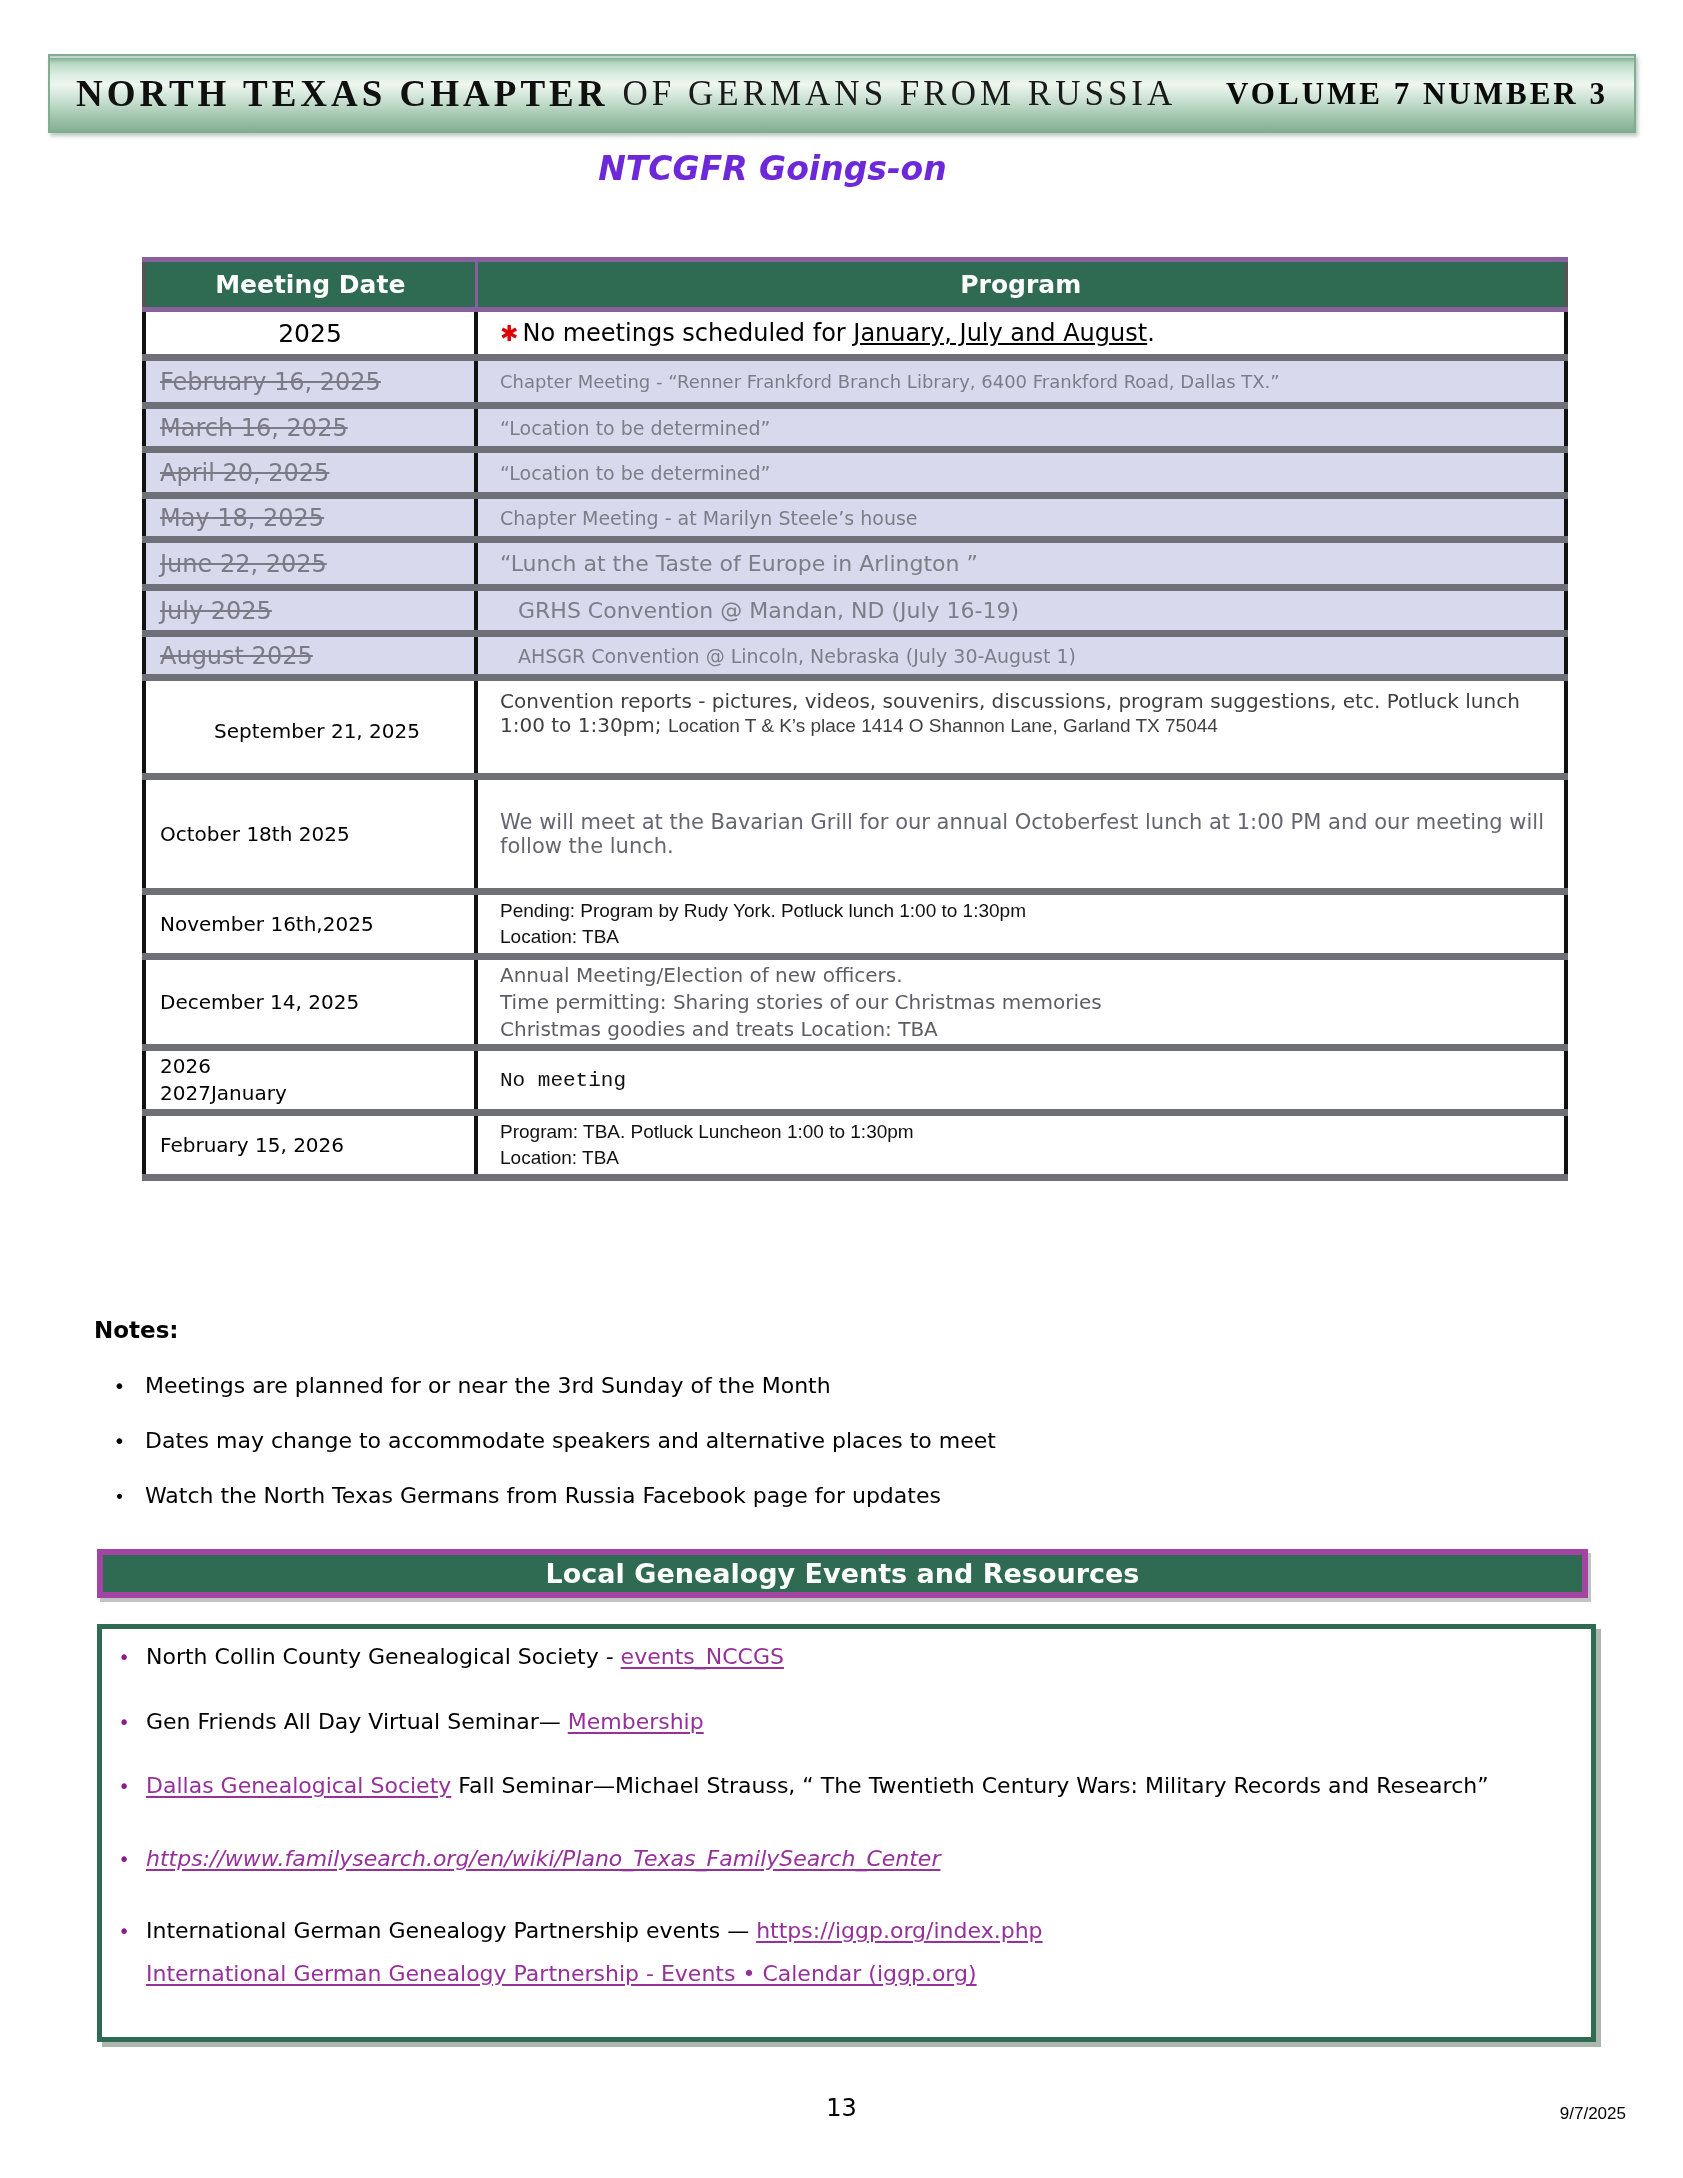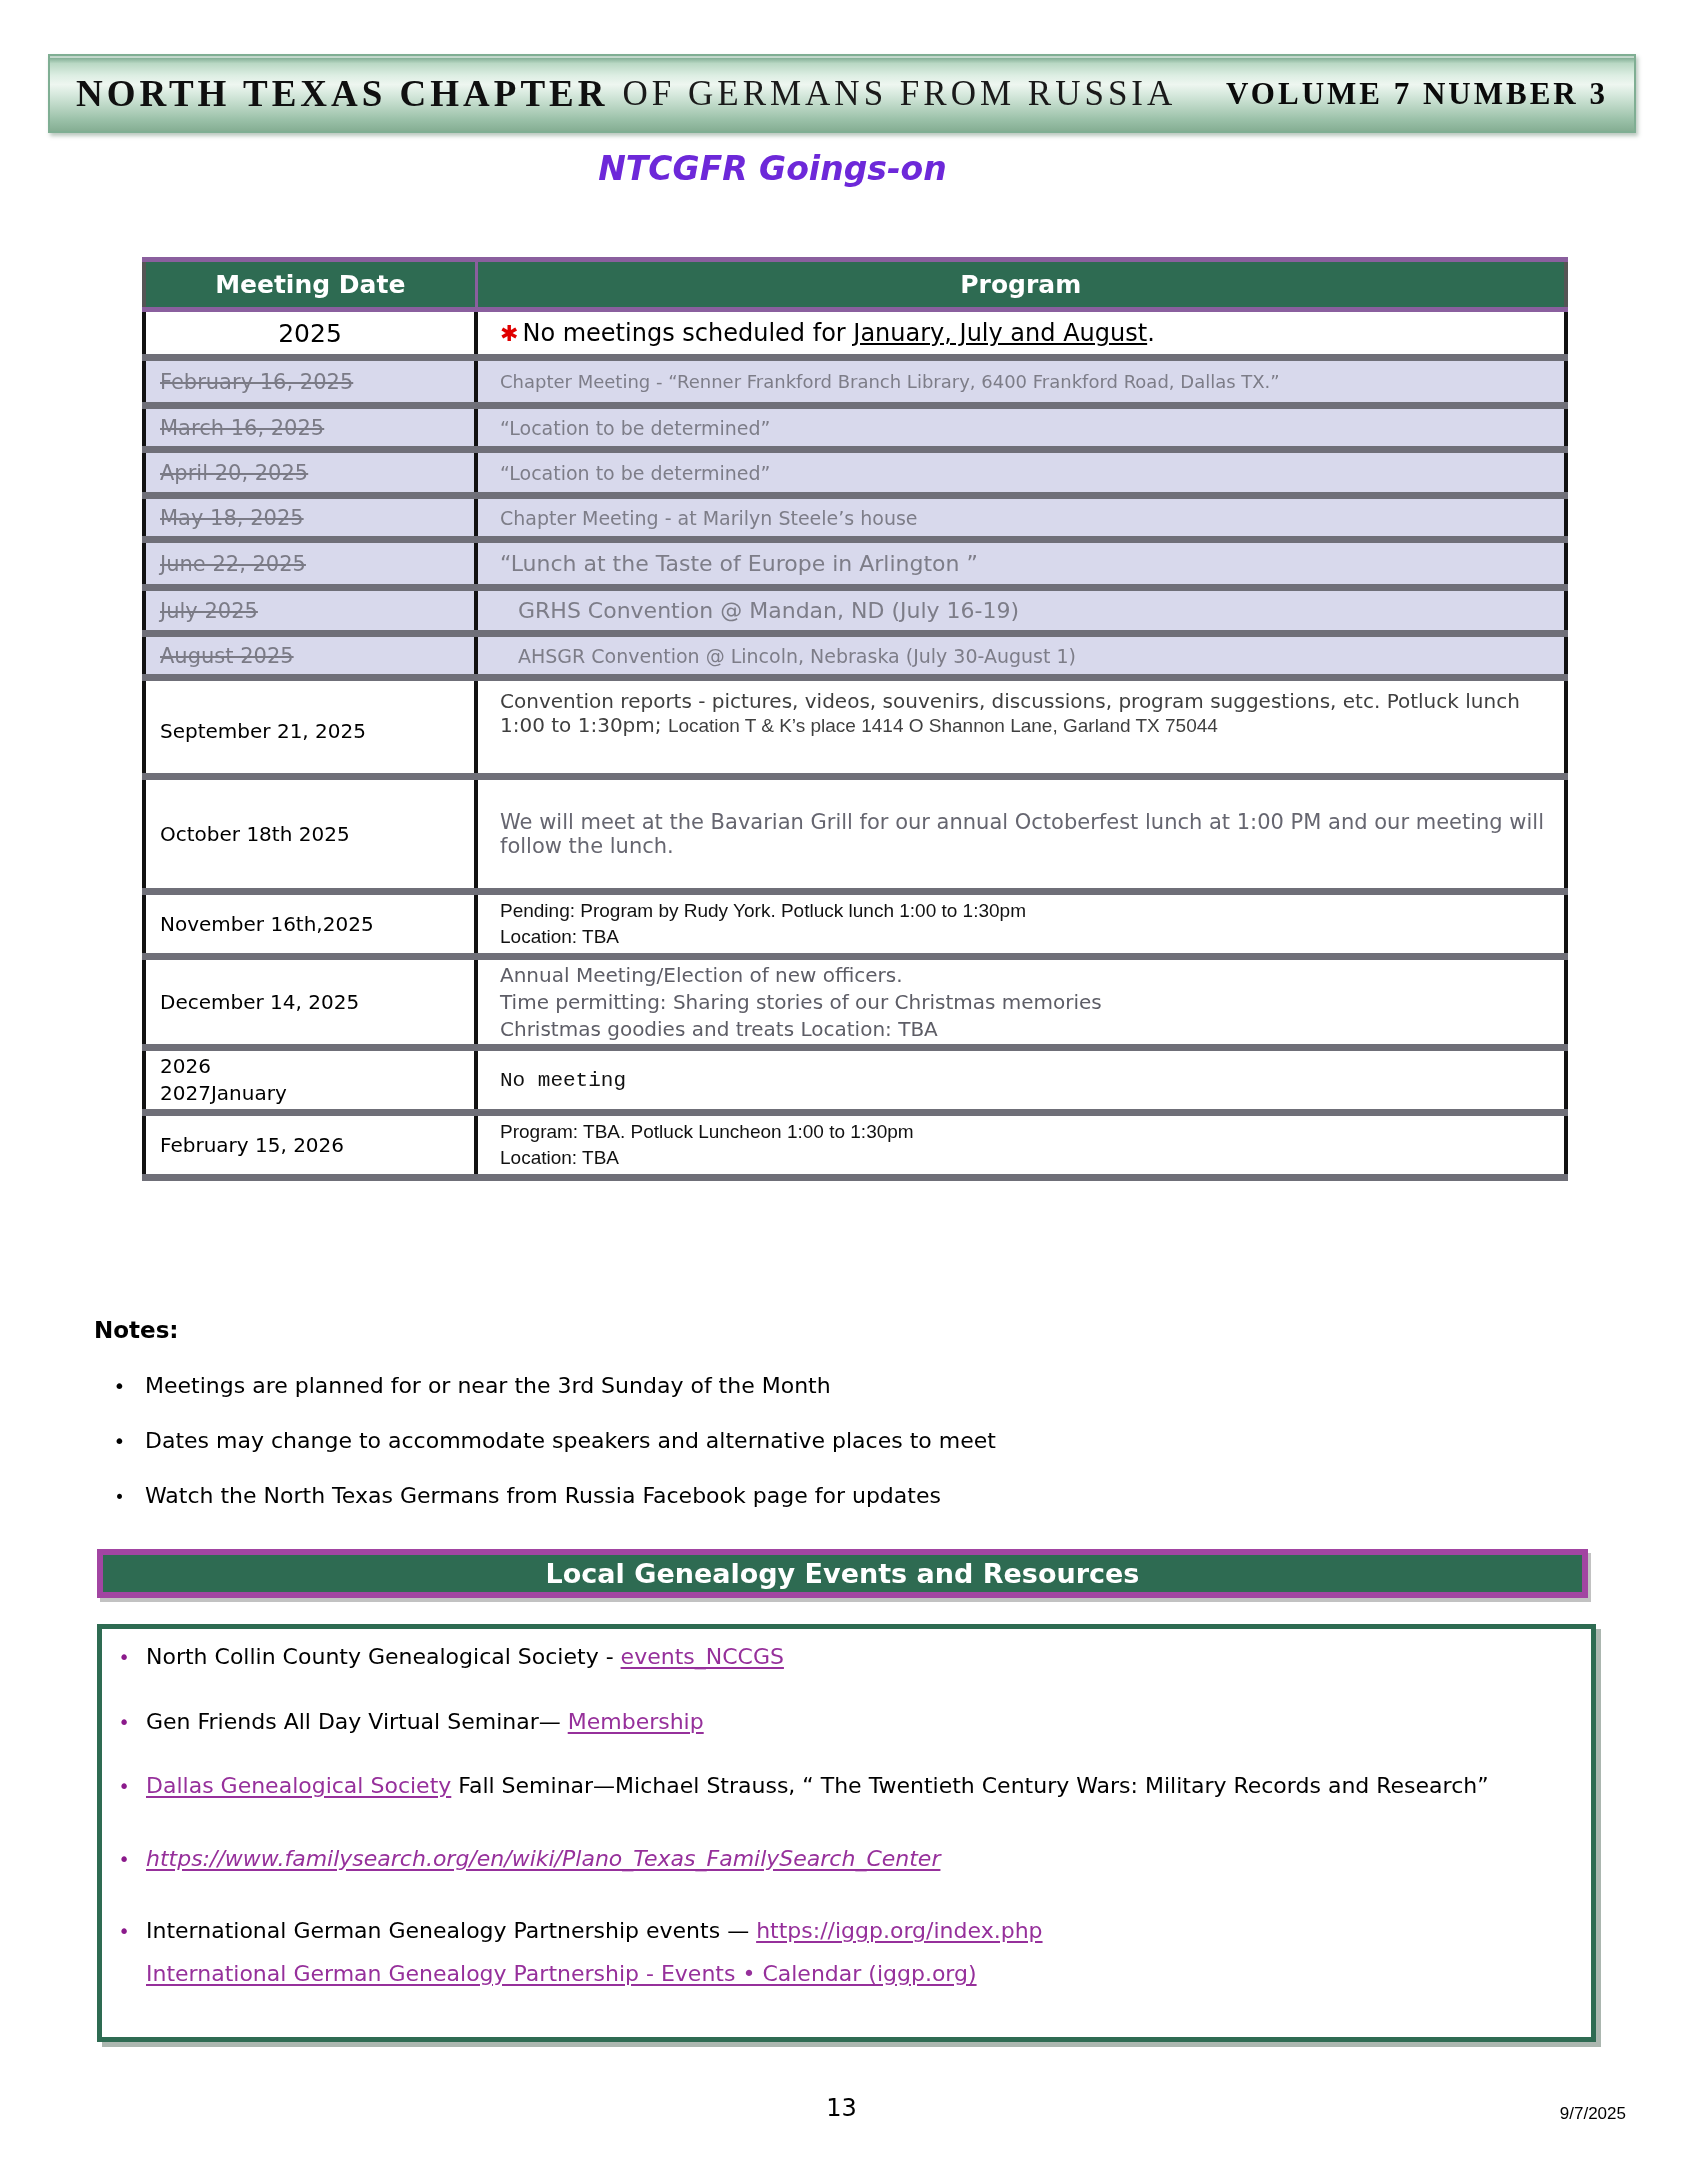--- a/index.html
+++ b/index.html
@@ -52,32 +52,32 @@
   tr.white td { background:#ffffff; }
 
   td.datec { padding-left:14px; font-size:20px; color:#000; }
   td.progc { padding-left:22px; padding-right:14px; font-size:19px; }
 
   tr.r2025 td.datec { text-align:center; padding-left:0; font-size:25px; }
   tr.r2025 td.progc { font-size:24px; color:#000; }
   .asterisk { color:#e00000; font-size:22px; margin-right:4px; }
   .uline { text-decoration:underline; }
 
-  .struck { color:#7b7b86; text-decoration:line-through; font-size:21px; }
+  .struck { color:#7b7b86; text-decoration:line-through; font-size:24px; }
   tr.lav td.progc { color:#7d7d88; }
   tr.rfeb  td.progc { font-size:18px; }
   tr.rmar  td.progc, tr.rapr td.progc { font-size:19px; }
   tr.rmay  td.progc { font-size:19px; }
   tr.rjun  td.progc { font-size:22px; }
   tr.rjul  td.progc { font-size:22px; padding-left:40px; }
   tr.raug  td.progc { font-size:19px; padding-left:40px; }
 
   tr.rsep td.progc { font-size:20px; color:#3f3f3f; padding-top:8px; padding-bottom:8px; }
   tr.rsep td { vertical-align:top; }
-  tr.rsep td.datec { padding-top:38px; }
+  tr.rsep td.datec { padding-top:38px;text-align:center; }
   .alt-font { font-family:"Liberation Sans", sans-serif; font-size:19px; }
   tr.roct td.progc { font-size:21px; color:#666670; }
   tr.rnov td.progc, tr.rfeb26 td.progc { font-family:"Liberation Sans", sans-serif; font-size:19px; color:#111; }
   tr.rdec td.progc { font-size:20px; color:#5d5d66; }
   tr.rnomeet td.progc { font-size:21px; color:#111;font-family:Liberation Mono, monospace; }
   .pline { line-height:1.35; }
 
   
   .notes { position:absolute; left:94px; top:1317px; width:1485px; }
   .notes-heading { font-weight:700; font-size:23px; }

